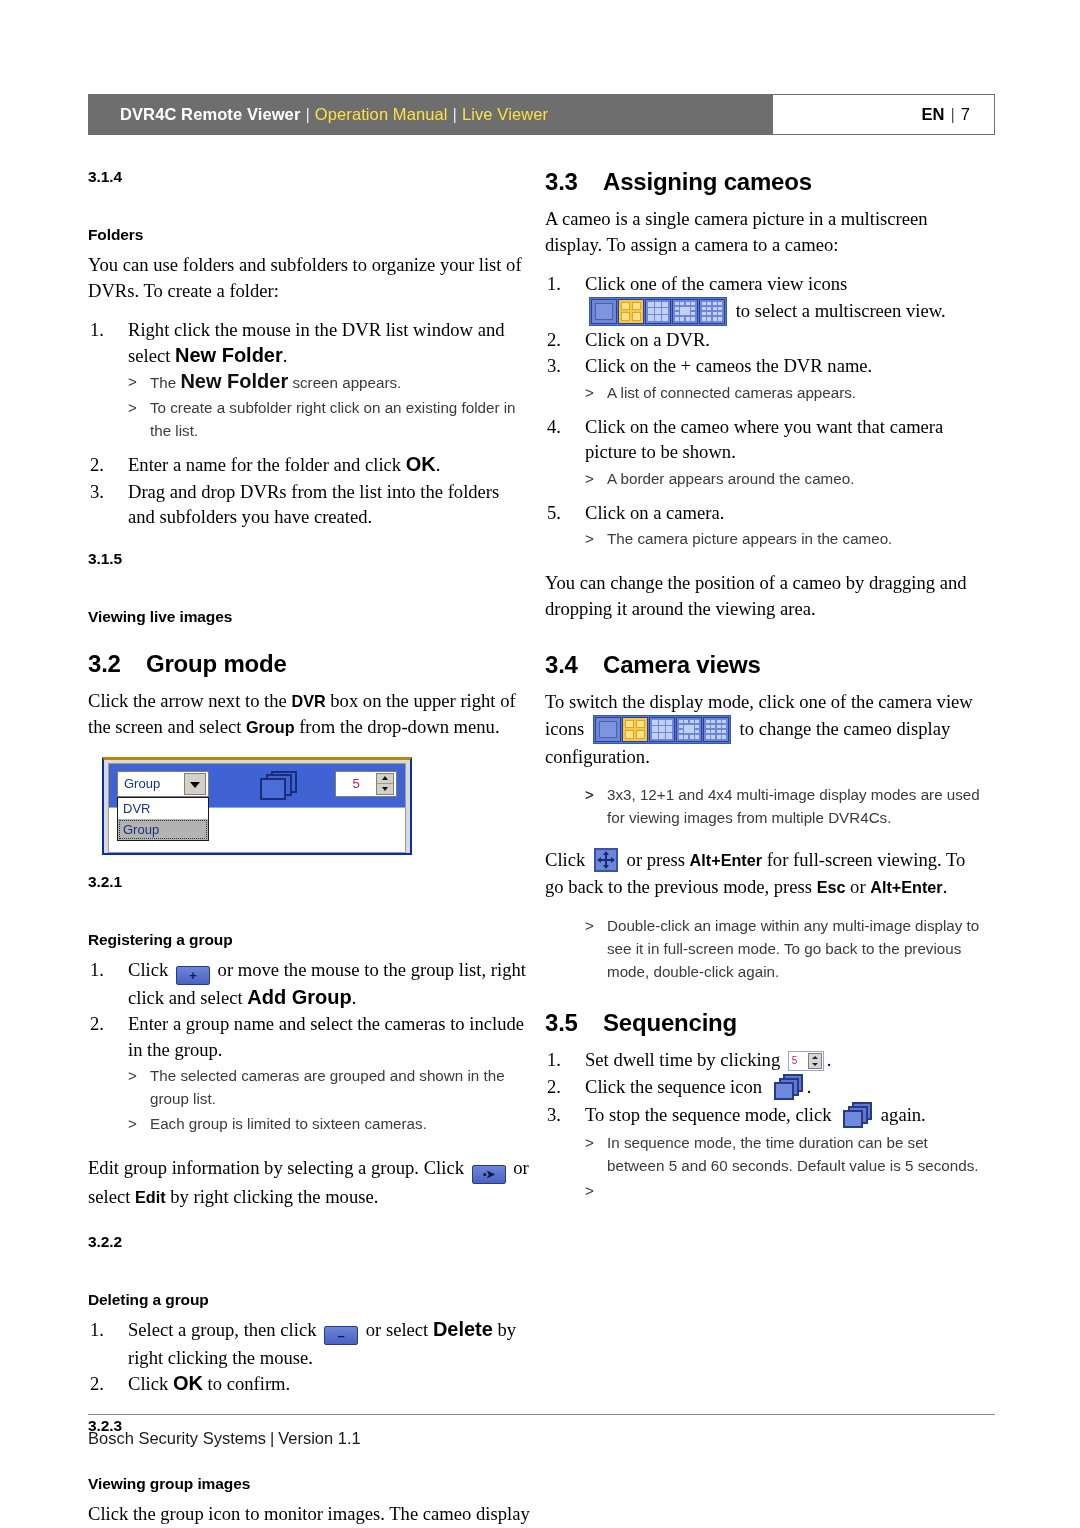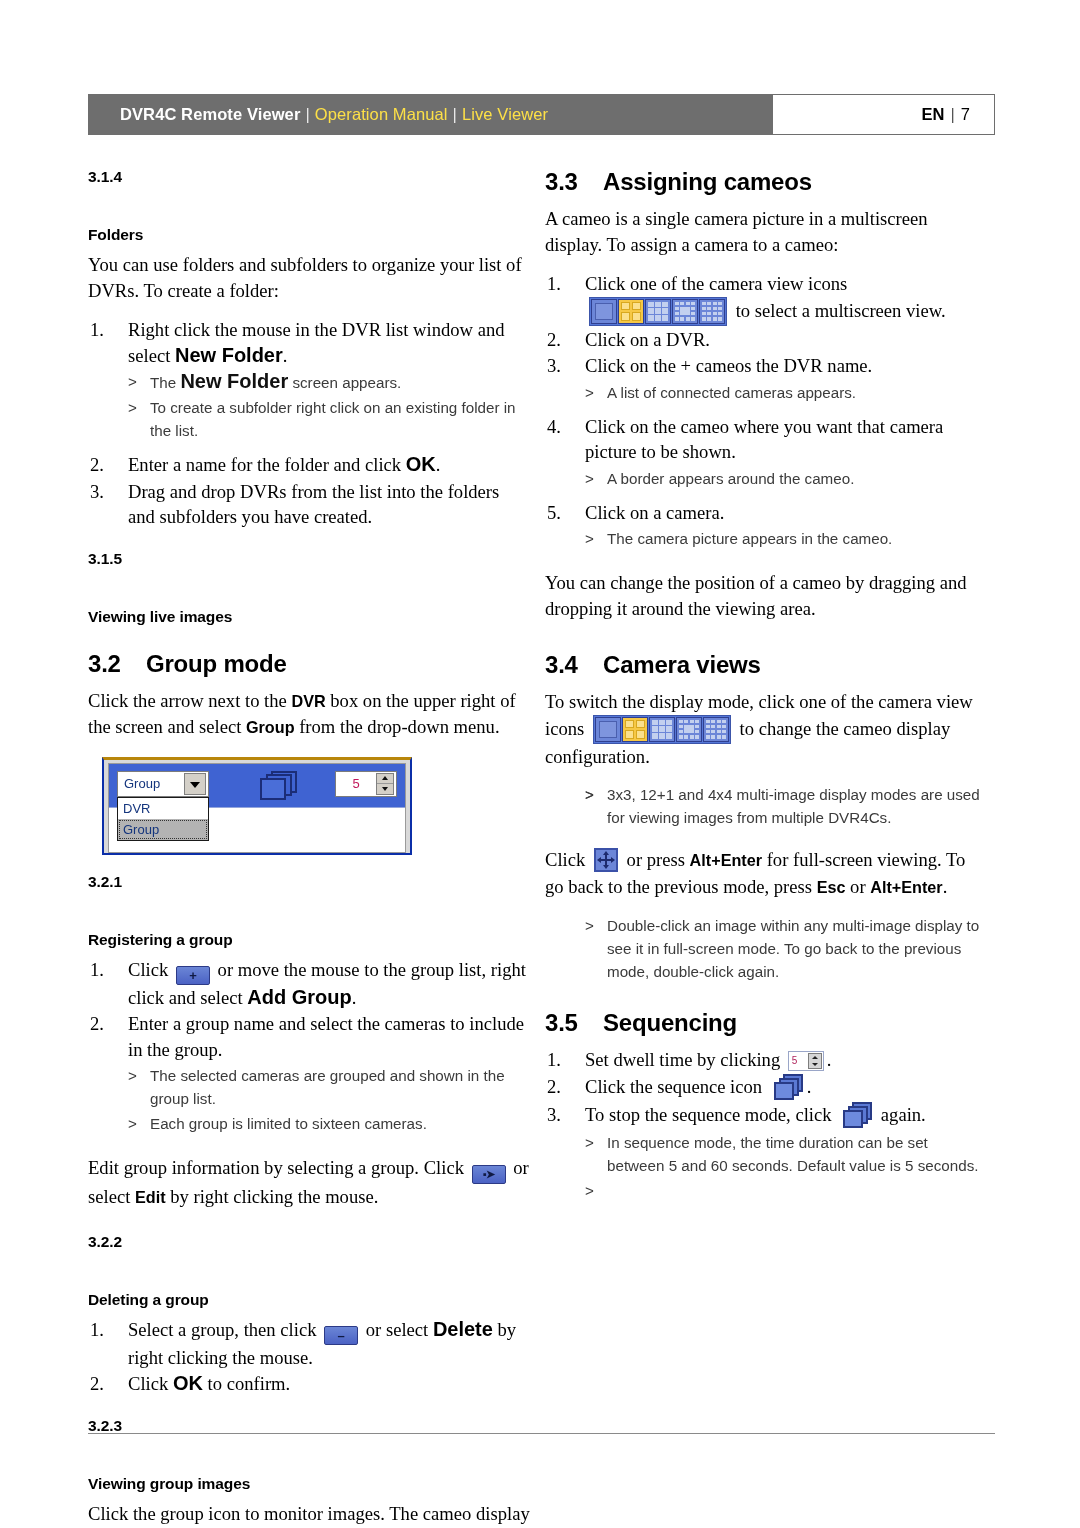--- a/index.html
+++ b/index.html
@@ -846,15 +846,18 @@
             <span class="gt">&gt;</span>
           </li>
         </ul>
       </li>
     </ol>
 
   </div>
 
   <div class="footer">
     <div class="rule"></div>
+    <div class="txt">
+      <span>Bosch Security Systems</span><span class="pipe">|</span><span>Version 1.1</span>
+    </div>
   </div>
 
 </div>
 
 </body></html>

